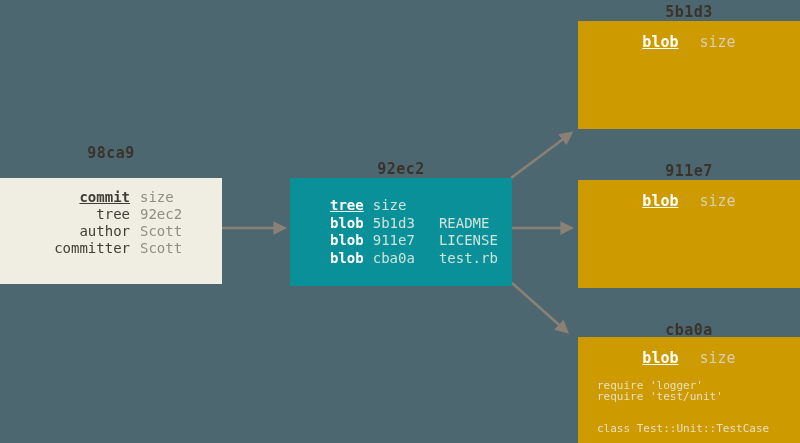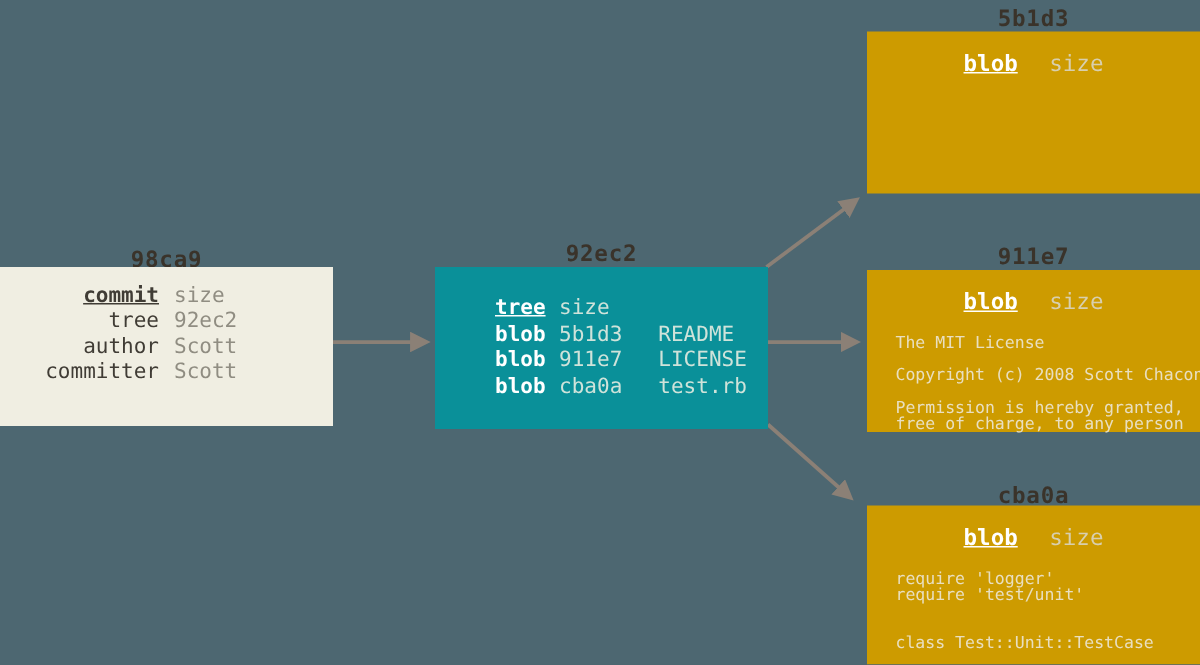--- a/index.html
+++ b/index.html
@@ -34,21 +34,21 @@
   }
 
   .box { position: absolute; box-sizing: border-box; }
 
   
   .commit-box {
     left: 0; top: 178px; width: 222px; height: 106px;
     background: var(--commit-box);
     padding-top: 11px;
   }
-  .commit-box .row { display: flex; line-height: 17px; font-size: 14px; }
+  .commit-box .row { display: flex; line-height: 17px; font-size: 14px; margin-left: 24px; }
   .commit-box .key {
     width: 106px; text-align: right;
     color: var(--commit-key);
   }
   .commit-box .key.strong { font-weight: bold; text-decoration: underline; }
   .commit-box .val { margin-left: 10px; color: var(--commit-value); }
   .commit-msg {
     margin: 9px 0 0 13px;
     font-size: 11px;
     color: var(--commit-message);
@@ -89,21 +89,21 @@
   }
   .blob-header .val { margin-left: 12px; color: var(--blob-header-value); }
   .blob-content {
     margin: 15px 0 0 19px;
     font-size: 11px;
     line-height: 10.7px;
     color: var(--blob-content);
     white-space: pre;
   }
 
-  .lbl-commit { left: 0;     top: 164px; width: 222px; }
+  .lbl-commit { left: 0;     top: 144px; width: 222px; }
   .lbl-tree   { left: 290px; top: 160px; width: 222px; }
   .lbl-blob1  { left: 578px; top: 3px;   width: 222px; }
   .lbl-blob2  { left: 578px; top: 162px; width: 222px; }
   .lbl-blob3  { left: 578px; top: 321px; width: 222px; }
 </style>
 </head>
 <body>
 
 <div class="canvas">
 
@@ -169,26 +169,20 @@
       <span class="val">size</span>
     </div>
   </div>
 
   <div class="hash-label lbl-blob2">911e7</div>
   <div class="box blob-box b2">
     <div class="blob-header">
       <span class="key">blob</span>
       <span class="val">size</span>
     </div>
-    <div class="blob-content">The MIT License
-
-Copyright (c) 2008 Scott Chacon
-
-Permission is hereby granted,
-free of charge, to any person</div>
   </div>
 
   <div class="hash-label lbl-blob3">cba0a</div>
   <div class="box blob-box b3">
     <div class="blob-header">
       <span class="key">blob</span>
       <span class="val">size</span>
     </div>
     <div class="blob-content">require 'logger'
 require 'test/unit'

